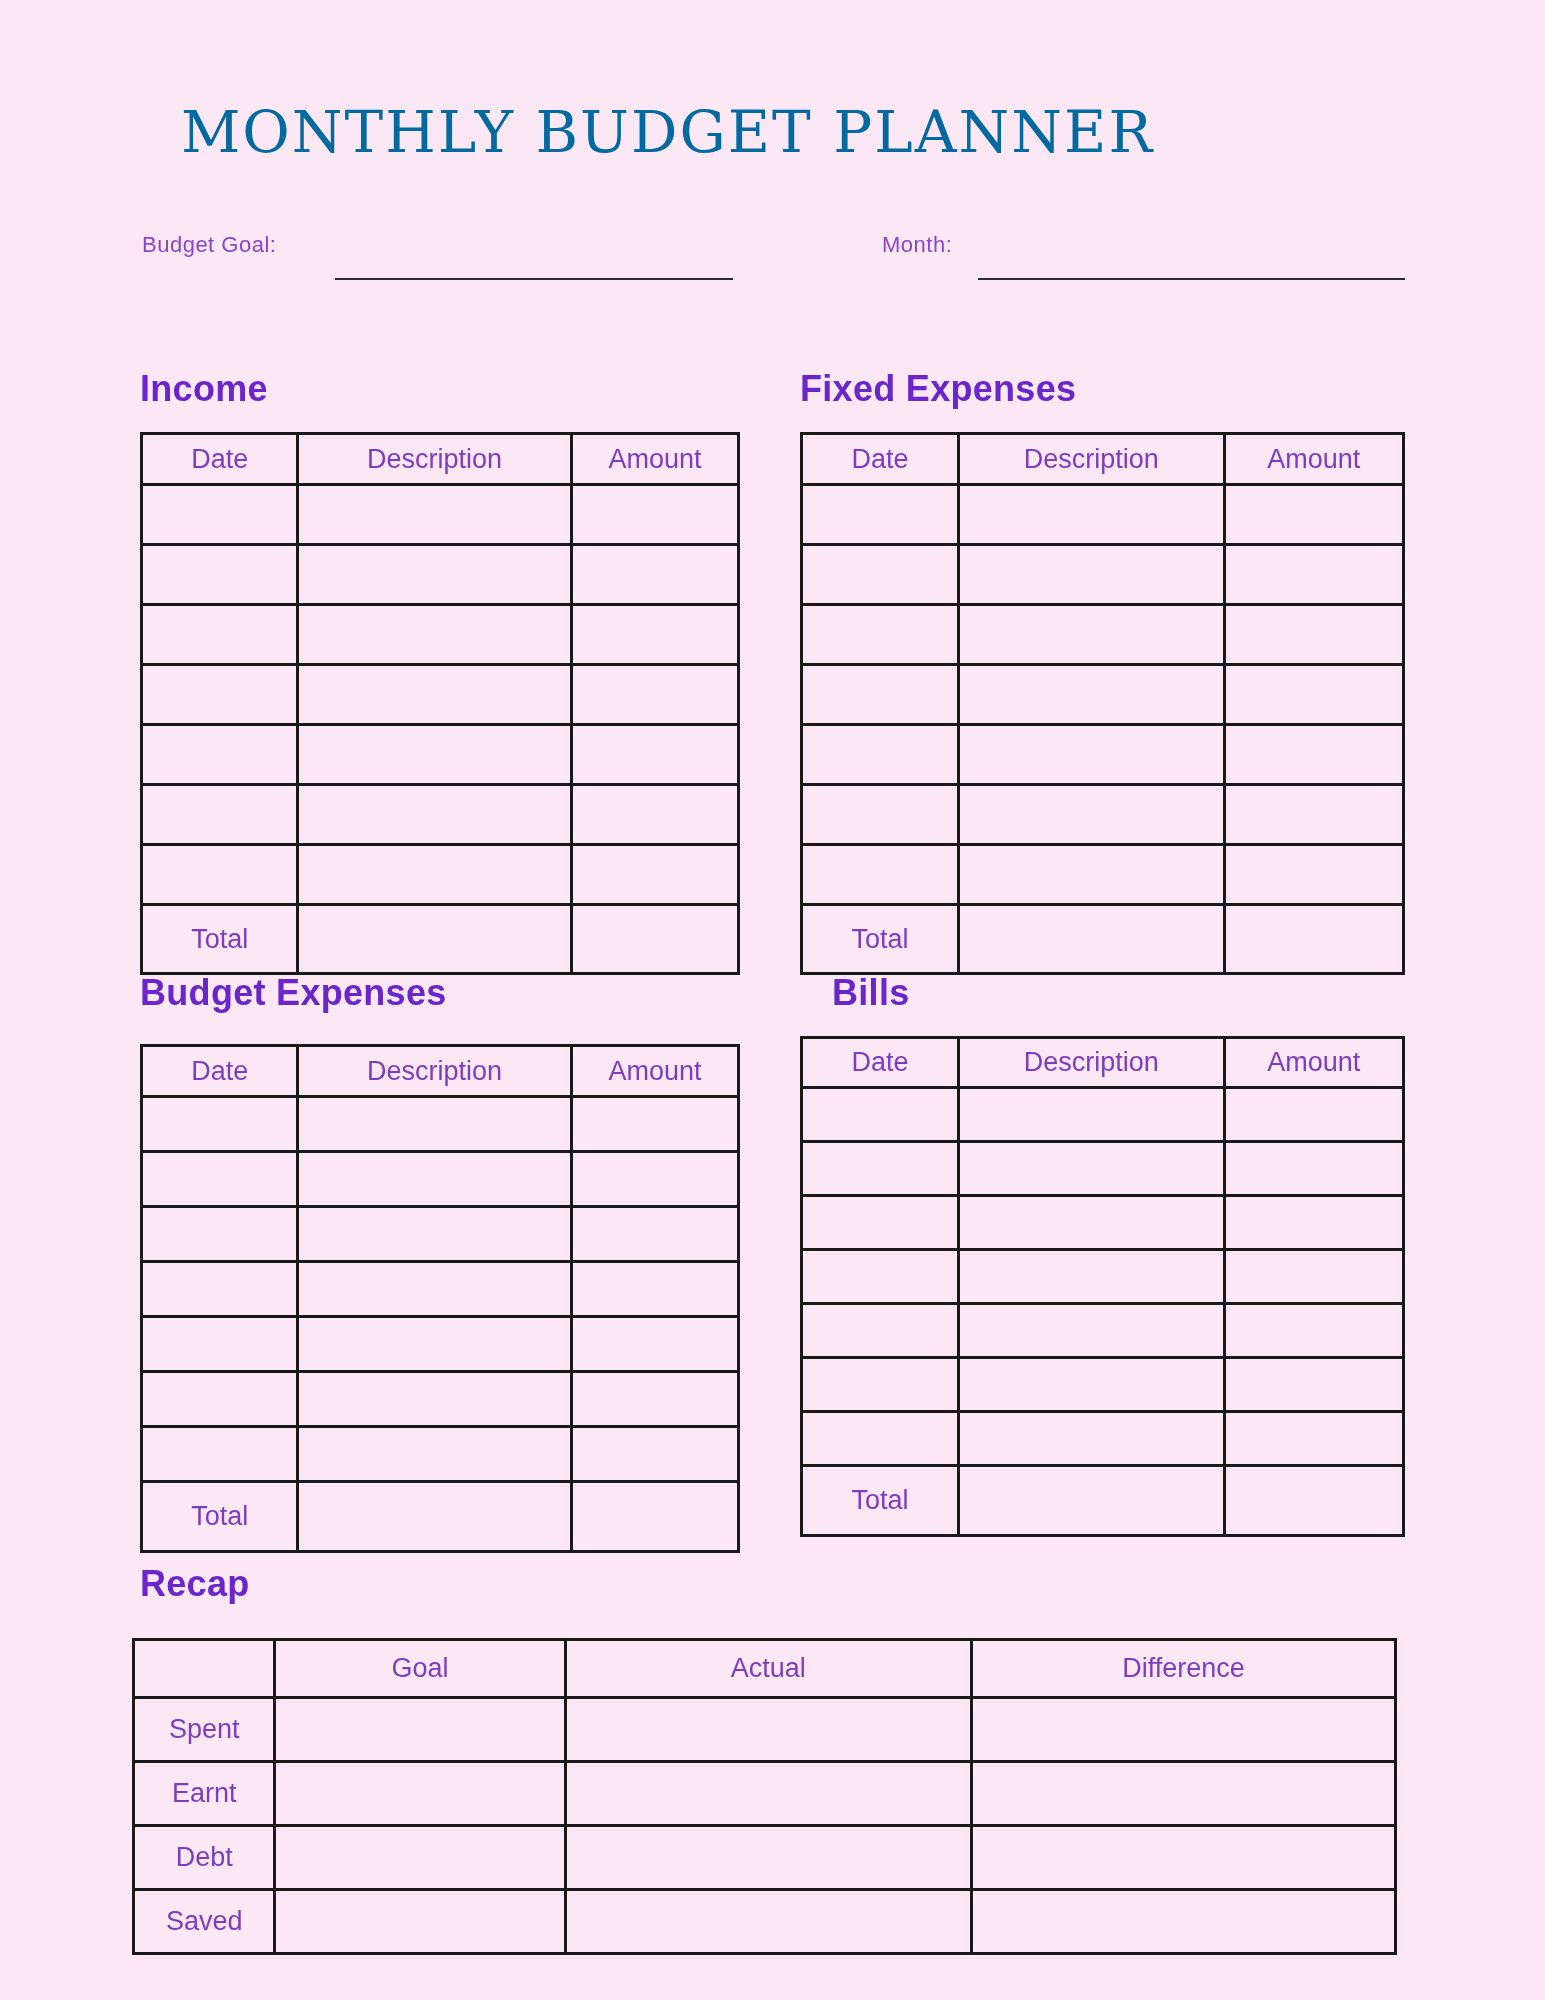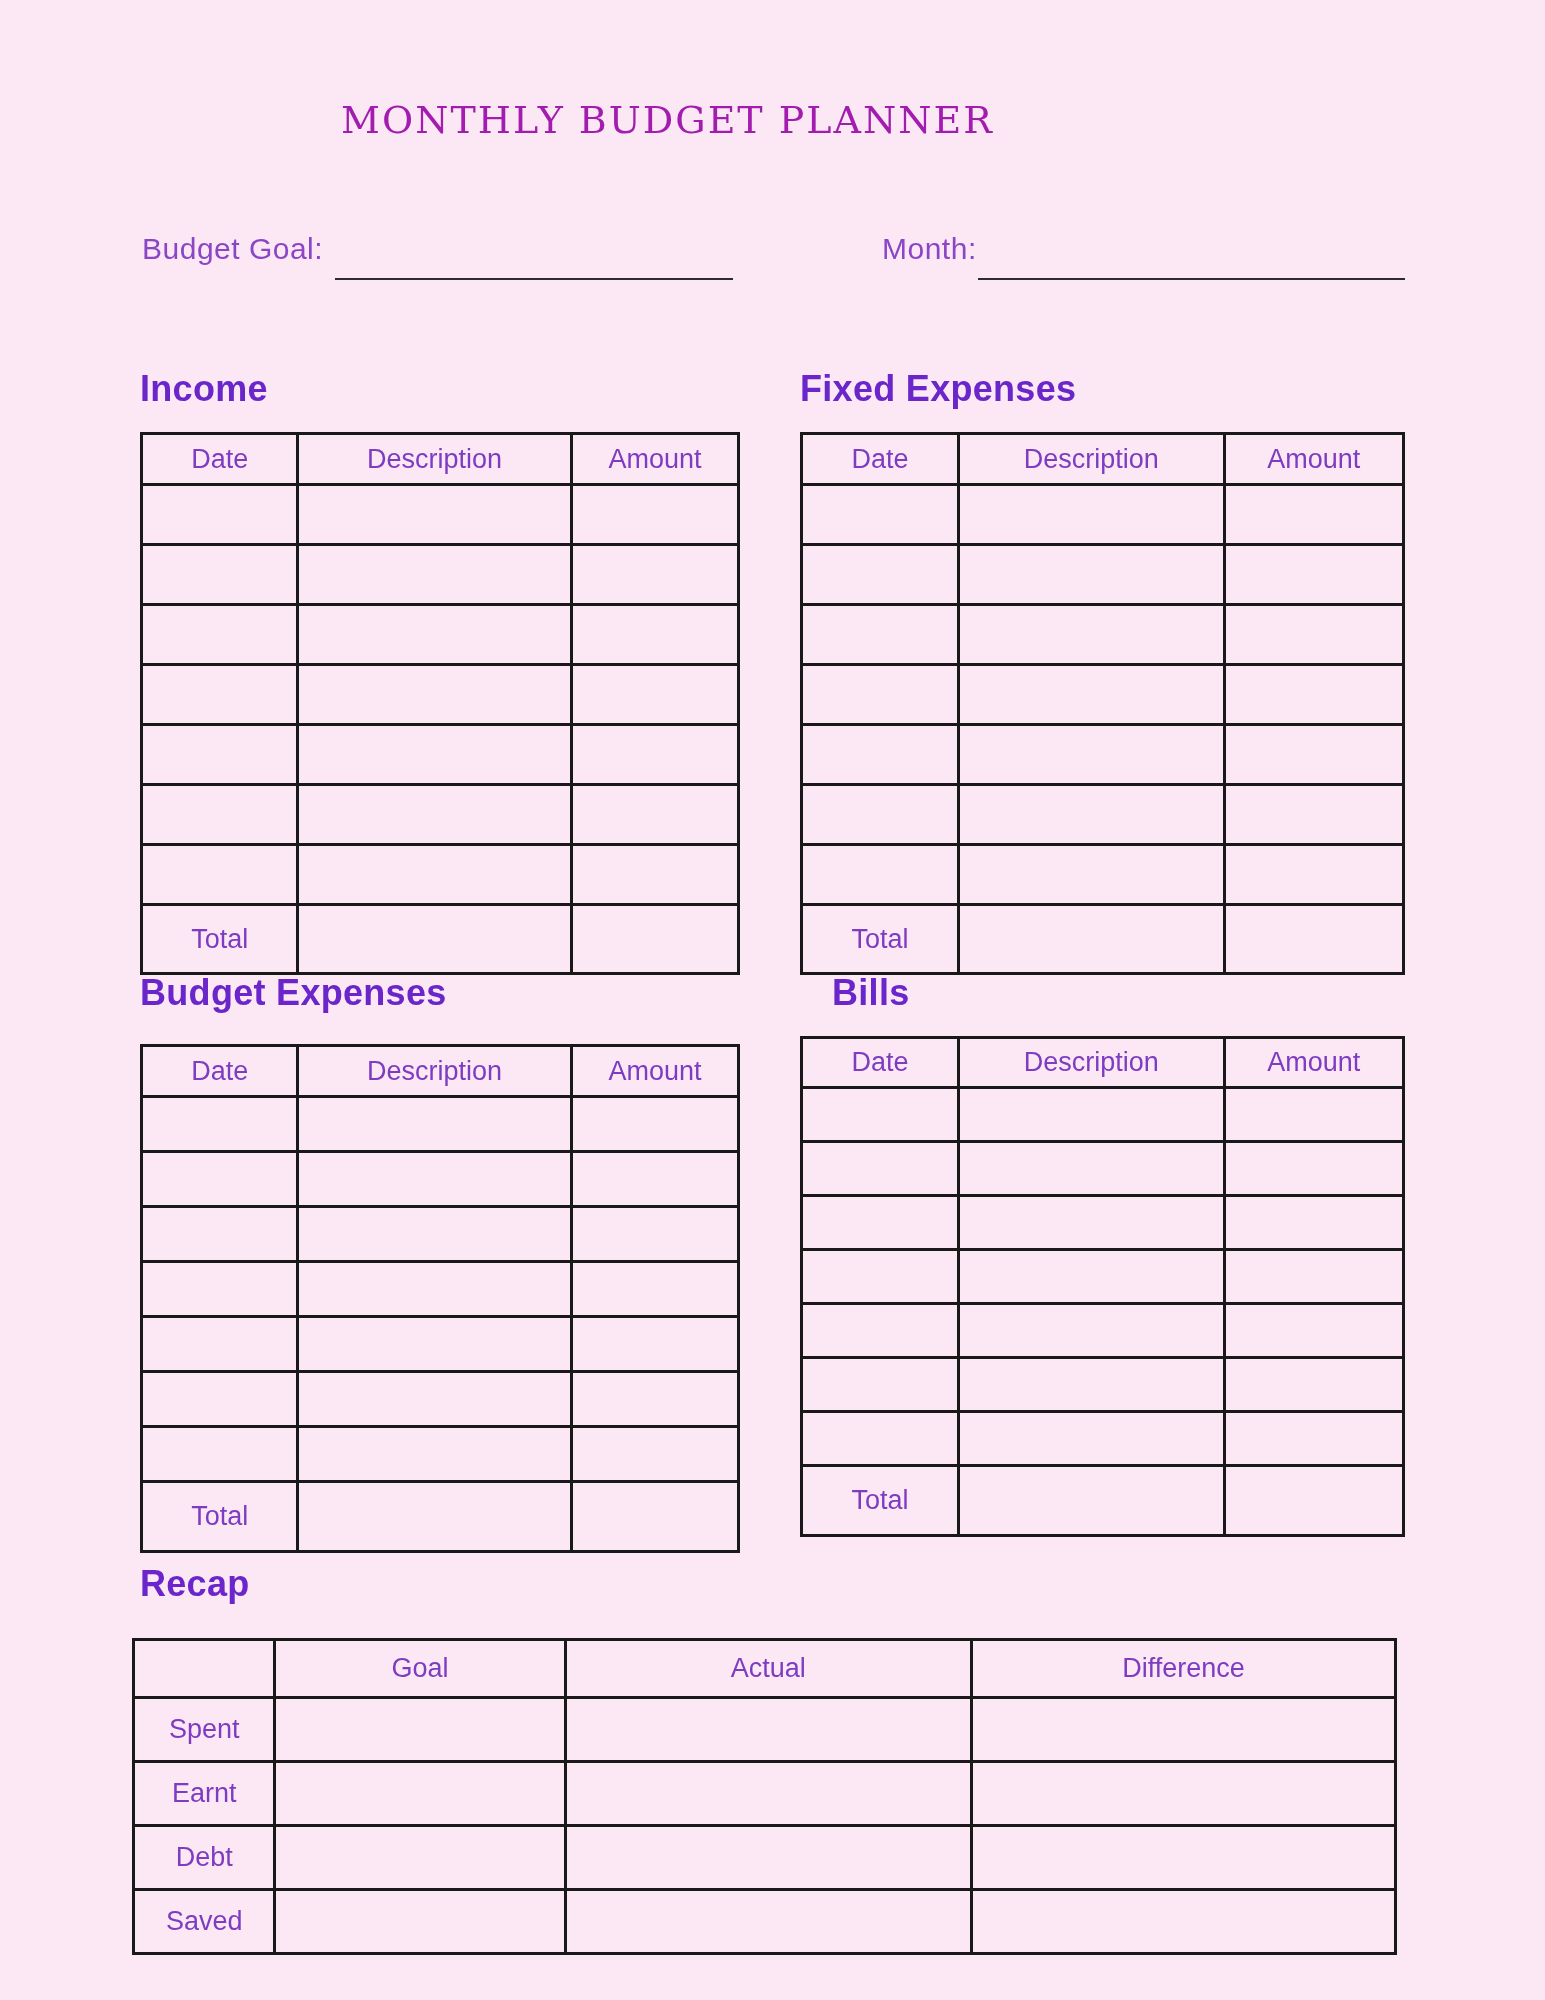--- a/index.html
+++ b/index.html
@@ -9,28 +9,28 @@
     font-family:"Liberation Sans", sans-serif;
     position:relative;
     overflow:hidden;
   }
   .page{position:absolute;inset:0;}
 
   .title{
     position:absolute;left:0;top:98px;width:1335px;
     text-align:center;
     font-family:"DejaVu Serif", serif;
-    font-size:38px;font-weight:500;
+    font-size:58px;font-weight:500;
     letter-spacing:2px;
-    color:#a21caf;
+    color:#0369a1;
   }
 
   .fill-label{
     position:absolute;
-    font-size:30px;
+    font-size:22px;
     color:#8a46c6;
     letter-spacing:0.5px;
   }
   .fill-line{
     position:absolute;
     border-bottom:2px solid #2b2b2b;
     height:44px;
   }
 
   .section-heading{

